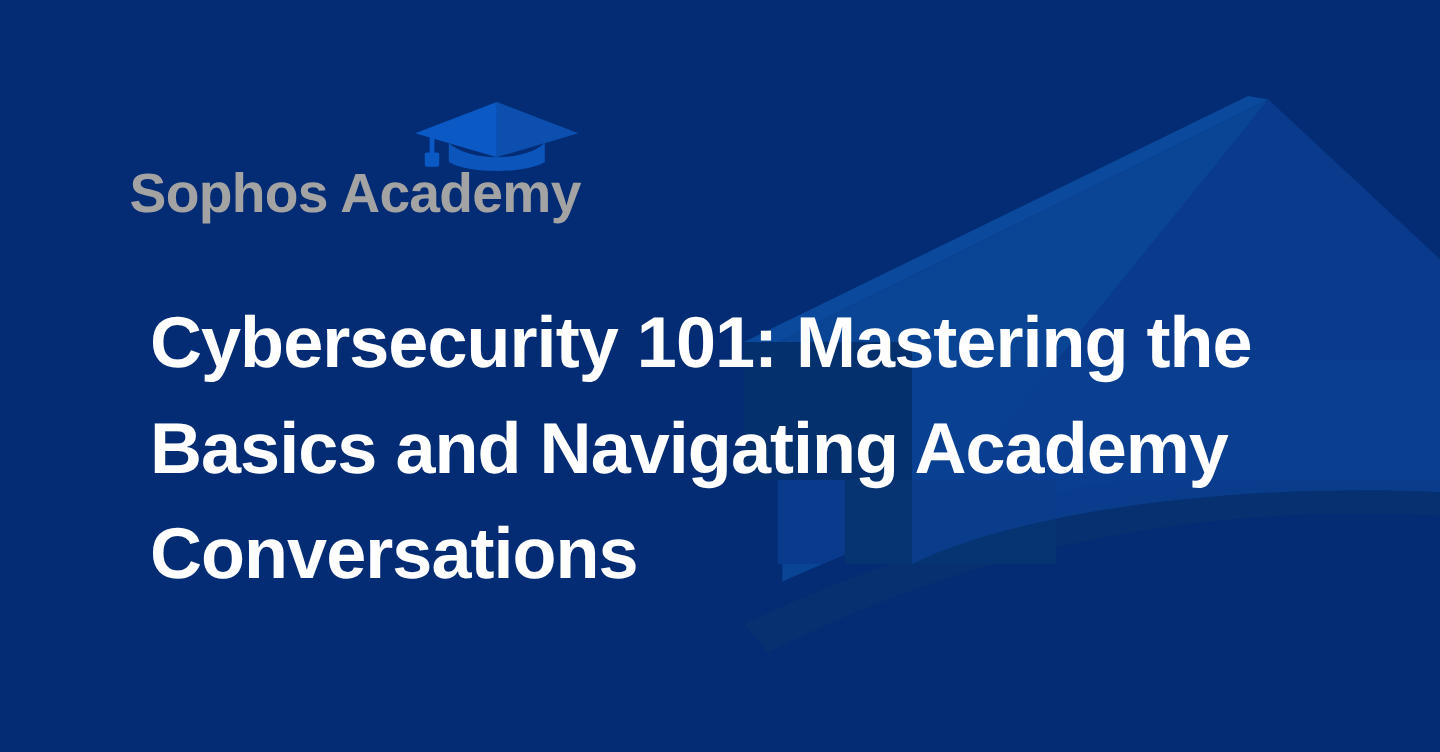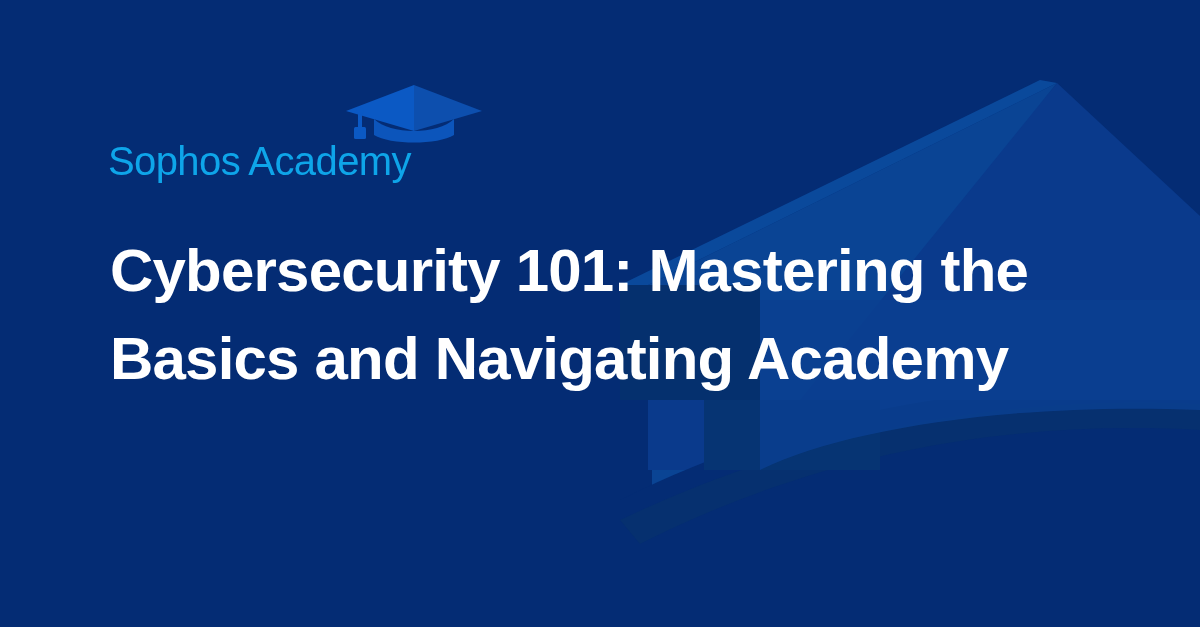--- a/index.html
+++ b/index.html
@@ -41,42 +41,42 @@
   #brand {
     position: absolute;
     left: 108px;
     top: 131px;
     display: flex;
     align-items: flex-end;
     height: 52px;
   }
 
   #brand-wordmark {
-    font-size: 40px;
-    font-weight: 400;
+    font-size: 46px;
+    font-weight: 700;
     letter-spacing: -0.6px;
-    color: #0ea5e9;
+    color: #a3a3a3;
     line-height: 44px;
     white-space: nowrap;
   }
 
   #brand-cap {
     position: absolute;
     left: 236px;
     top: -48px;
     width: 140px;
     height: 64px;
   }
 
   #headline {
     position: absolute;
     left: 110px;
     top: 227px;
     width: 990px;
-    margin: 0;
+    margin: 15px;
     font-size: 60px;
     font-weight: 700;
     line-height: 88px;
     letter-spacing: -0.8px;
     color: #ffffff;
   }
   #headline .line {
     display: block;
     white-space: nowrap;
   }
@@ -141,16 +141,17 @@
 
         <rect x="10" y="44" width="12" height="12" rx="1.5" fill="#0b59c4"></rect>
 
         <circle cx="16" cy="28" r="3.4" fill="#0b59c4"></circle>
       </svg>
     </div>
 
     <h1 id="headline">
       <span class="line">Cybersecurity 101: Mastering the</span>
       <span class="line">Basics and Navigating Academy</span>
+      <span class="line">Conversations</span>
     </h1>
 
   </div>
 </div>
 
 </body></html>

